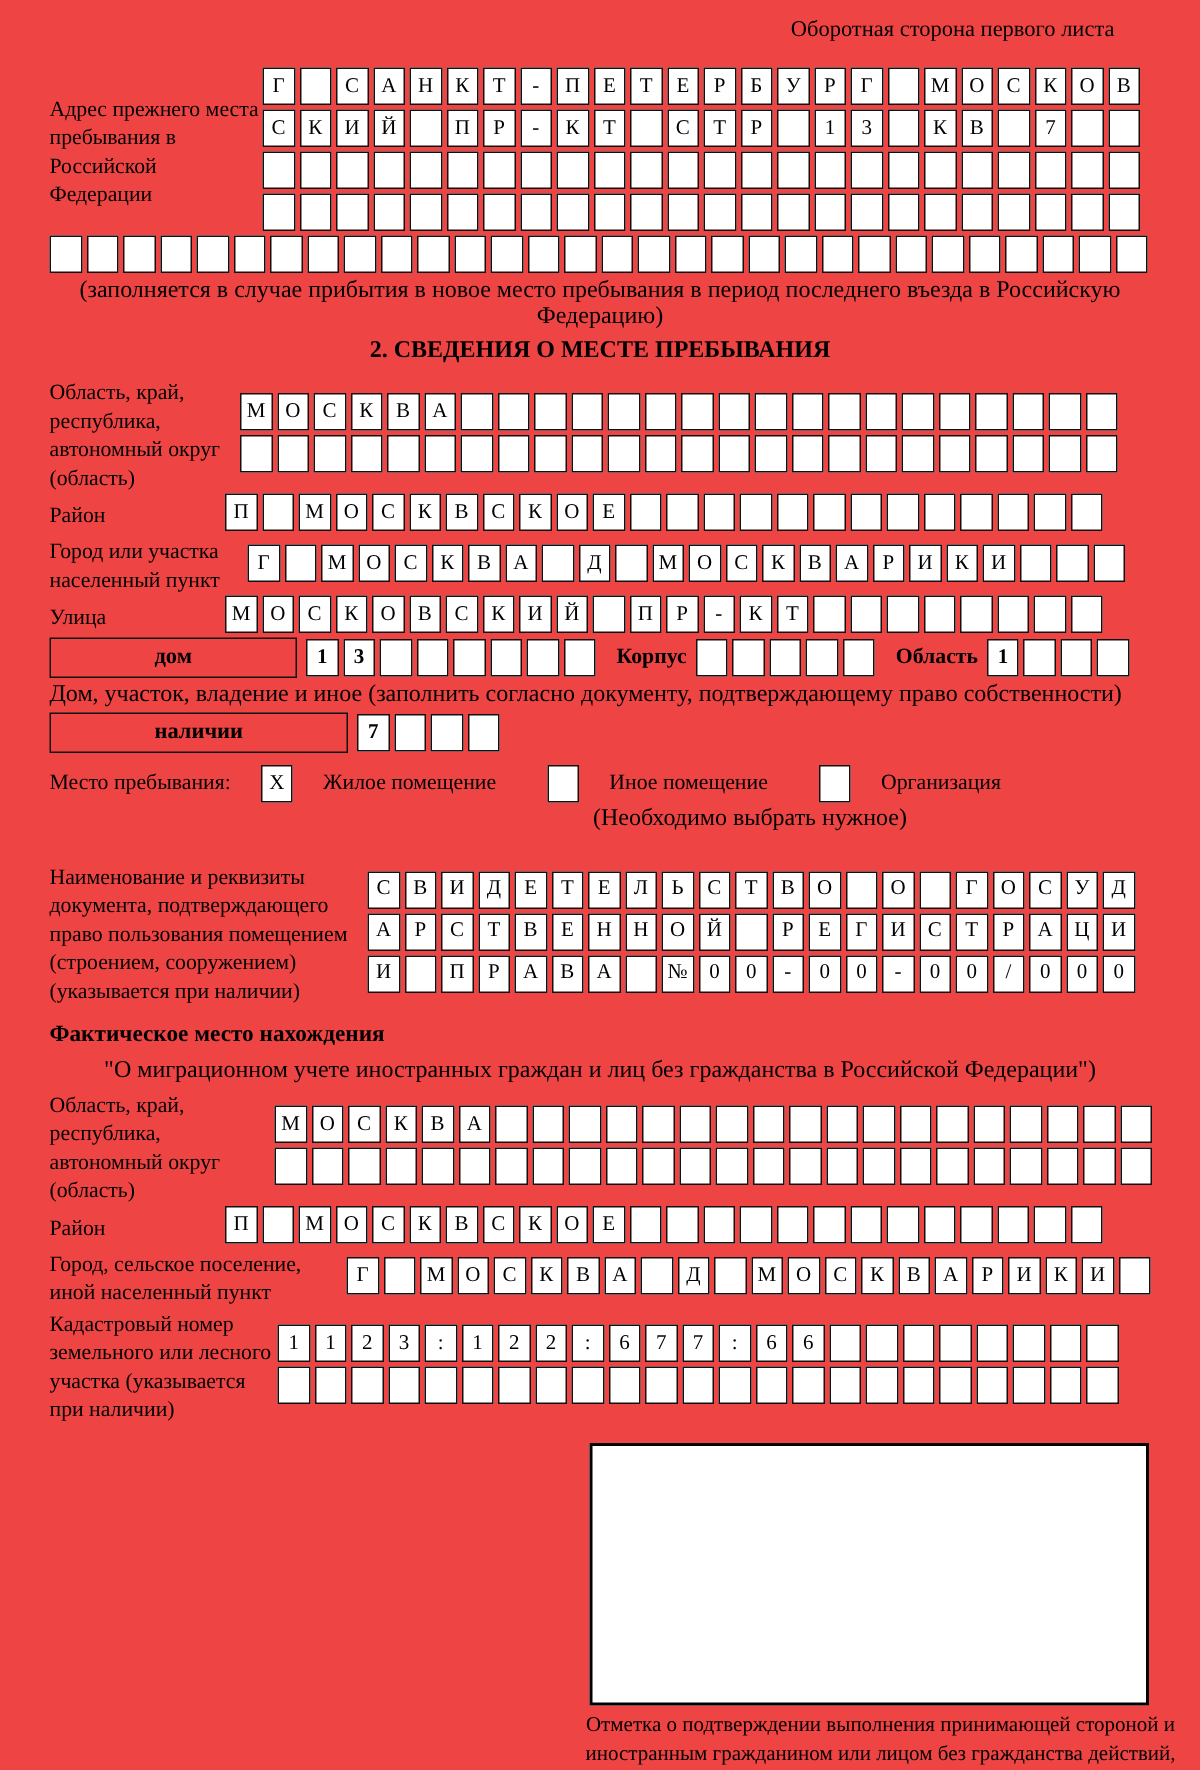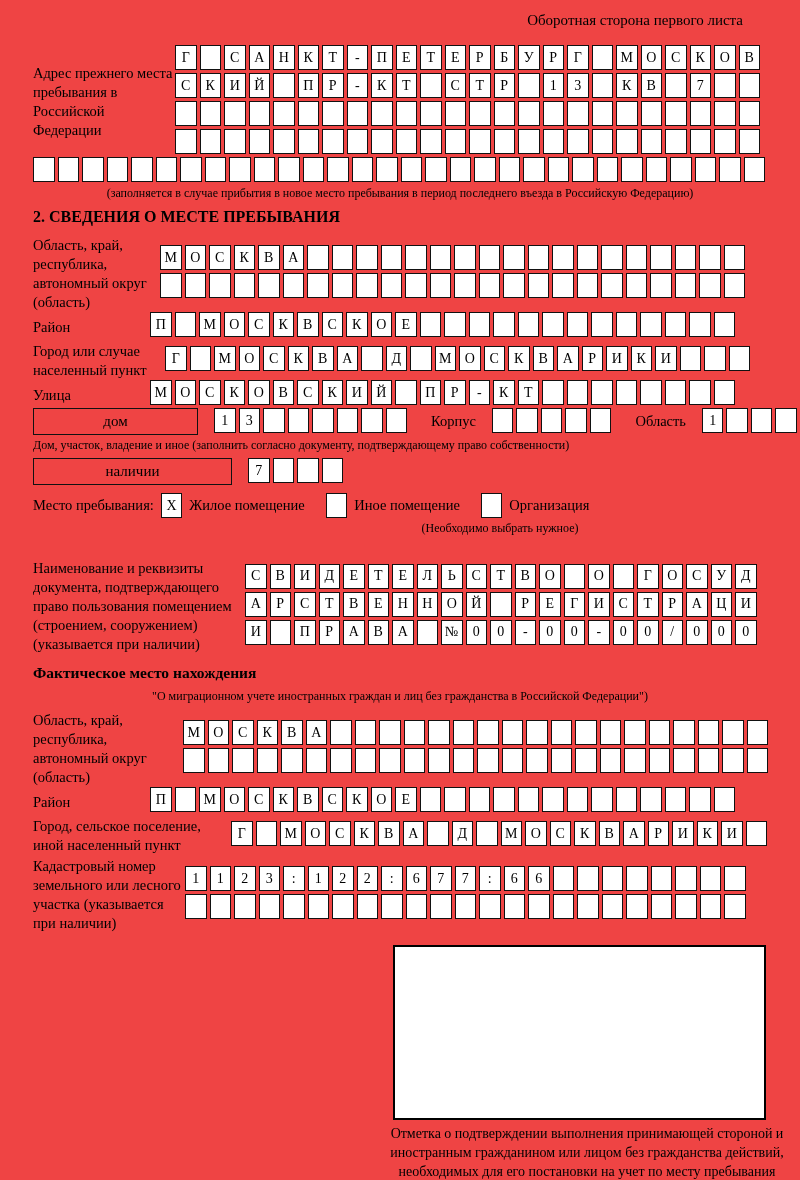--- a/index.html
+++ b/index.html
@@ -13,31 +13,31 @@
   .hdr-note{text-align:right;font-size:15px;padding-right:24px;margin-bottom:16px;}
   .field{display:flex;align-items:center;}
   .flabel{flex:none;font-size:14.5px;line-height:19px;padding-top:2px;}
   .rows{flex:none;}
   .cellrow{display:flex;gap:3px;margin-bottom:3px;}
   .cell{
     flex:none;width:21.5px;height:25px;box-sizing:border-box;
     border:1.5px solid #111;display:inline-flex;align-items:center;justify-content:center;
     font-size:14px;background:#fff;
   }
-  .note{font-size:12px;line-height:17px;}
+  .note{font-size:16px;line-height:17px;}
   .note.centered{text-align:center;margin:2px 0 4px 0;}
-  .sec-title{text-align:left;font-weight:bold;font-size:16px;margin:6px 0 8px 0;}
+  .sec-title{text-align:center;font-weight:bold;font-size:16px;margin:6px 0 8px 0;}
   .sub-title{text-align:left;font-weight:bold;font-size:15.5px;margin:10px 0 6px 0;}
   .wide-box{
     flex:none;box-sizing:border-box;border:1.5px solid #111;height:27px;
     display:flex;align-items:center;justify-content:center;font-size:15px;
   }
   .inline-lbl{font-size:14.5px;line-height:27px;flex:none;}
-  .houserow{display:flex;gap:16px;margin-bottom:2px;}
-  .stayrow{display:flex;align-items:center;gap:7px;margin:8px 0 2px 0;font-size:14.5px;}
+  .houserow{display:flex;align-items:center;gap:6px;margin-bottom:2px;font-weight:bold;}
+  .stayrow{display:flex;align-items:center;gap:20px;margin:8px 0 2px 0;font-size:14.5px;}
   .stamp-box{
     box-sizing:border-box;border:2px solid #000;
     width:373px;height:175px;margin-left:360px;margin-top:12px;background:#fff;
   }
   .stamp-caption{
     width:412px;margin-left:348px;text-align:center;
     font-size:14px;line-height:19px;margin-top:4px;
   } .mb4{margin-bottom:4px;} .mb6{margin-bottom:6px;}
 </style>
 </head>
@@ -276,21 +276,21 @@
           <span class="cell"></span>
           <span class="cell"></span>
           <span class="cell"></span>
           <span class="cell"></span>
           <span class="cell"></span>
         </div>
       </div>
   </div>
 
   <div class="field">
-    <div class="flabel" style="width:132px;">Город или случае населенный пункт</div>
+    <div class="flabel" style="width:132px;">Город или участка населенный пункт</div>
     <div class="rows">
         <div class="cellrow">
           <span class="cell">Г</span>
           <span class="cell"></span>
           <span class="cell">М</span>
           <span class="cell">О</span>
           <span class="cell">С</span>
           <span class="cell">К</span>
           <span class="cell">В</span>
           <span class="cell">А</span>

